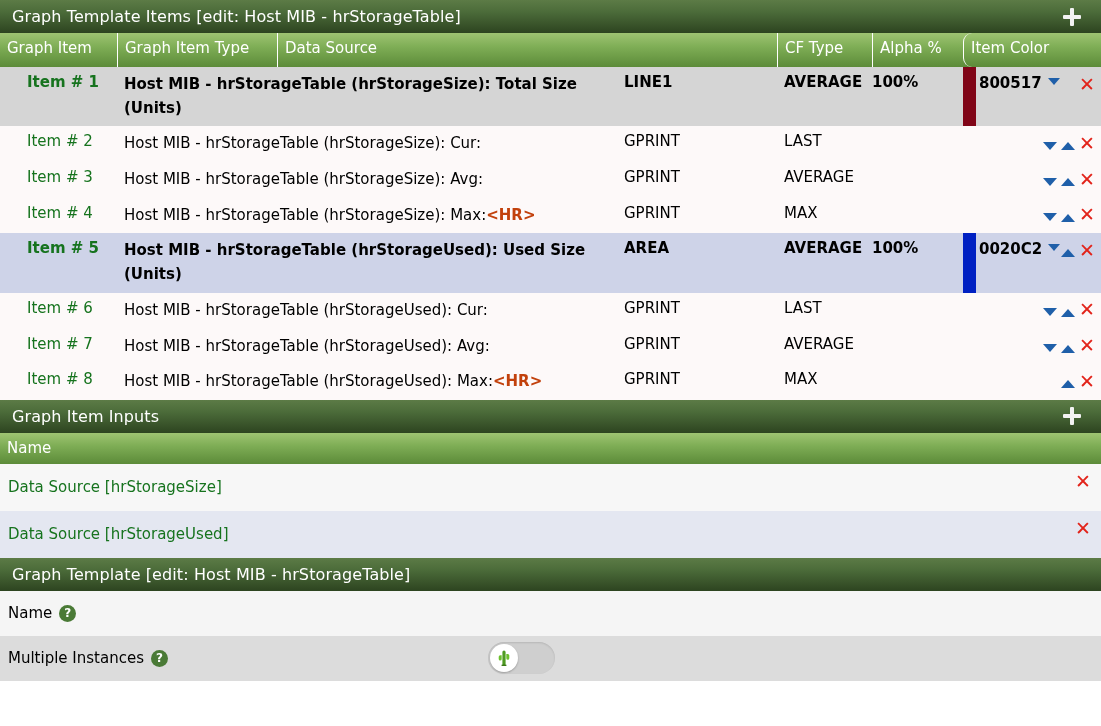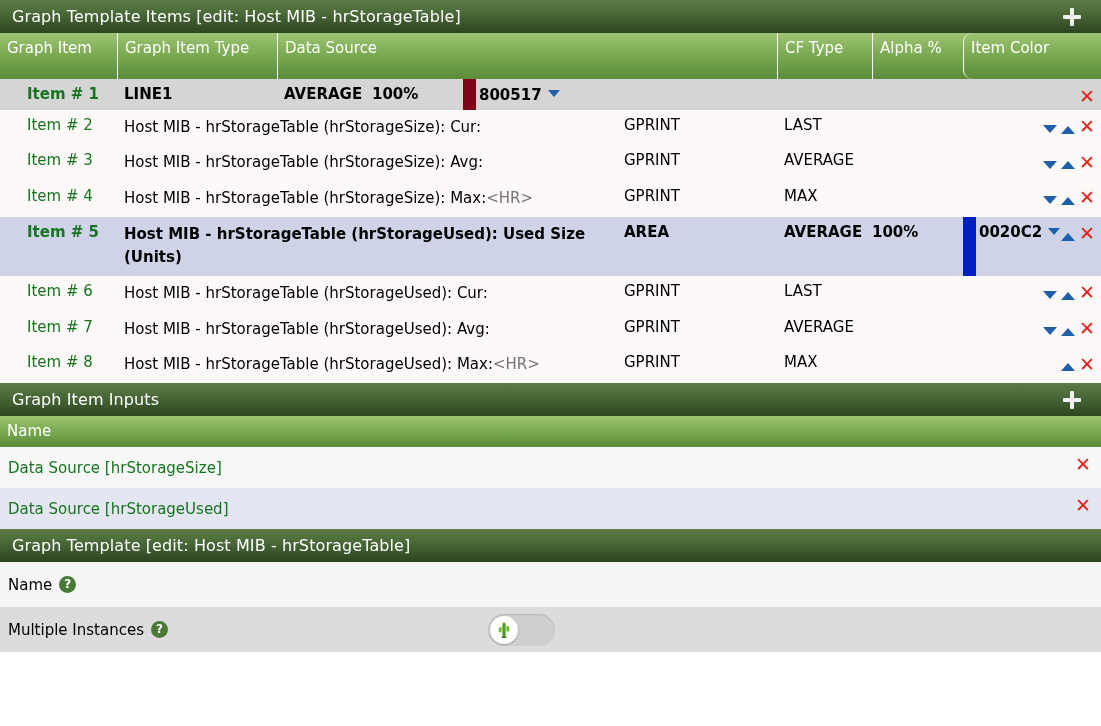--- a/index.html
+++ b/index.html
@@ -64,21 +64,21 @@
   }
   .add-btn::after {
     top: 50%; left: 4px;
     height: 4px; width: 18px;
     margin-top: -2px;
   }
 
   
   .col-head {
     display: flex;
-    height: 46px;
+    height: 34px;
     background: linear-gradient(to bottom, #9ec472 0%, #7fae56 40%, #5c8b39 100%);
     color: #ffffff;
     font-size: 15px;
     box-sizing: border-box;
   }
   .col-head .ch {
     box-sizing: border-box;
     padding: 6px 0 0 7px;
     border-left: 1px solid #ffffff;
     white-space: nowrap;
@@ -104,21 +104,21 @@
   .item-link {
     color: #16731e;
     text-decoration: none;
     white-space: nowrap;
     cursor: pointer;
     margin-left: 20px;
   }
   .sel-gray .item-link, .sel-blue .item-link { font-weight: bold; }
 
   .ds-text { line-height: 1.58; word-wrap: break-word; }
-  .hr-tag { color: #737373; font-weight: normal; }
+  .hr-tag { color: #c2410c; font-weight: bold; }
 
   
   .c-item   { width: 117px; flex: 0 0 117px; }
   .c-ds     { width: 500px; flex: 0 0 500px; }
   .c-git    { width: 160px; flex: 0 0 160px; }
   .c-cf     { width: 95px;  flex: 0 0 95px; }
   .c-alpha  { width: 91px;  flex: 0 0 91px; }
   .c-color  { width: 138px; flex: 0 0 138px; position: relative; padding-left: 16px !important; }
 
   
@@ -177,21 +177,21 @@
     border-right: 6px solid transparent;
     border-top: 7px solid #1f5fa9;
     display: inline-block;
     margin: 0 3px 2px 6px;
     vertical-align: middle;
     cursor: pointer;
   }
 
   
   .input-row {
-    height: 41px;
+    height: 47px;
     display: flex;
     align-items: center;
     padding-left: 8px;
     box-sizing: border-box;
     position: relative;
   }
   .input-row.even { background: #f7f7f7; }
   .input-row.odd  { background: #e4e7f1; }
   .input-link {
     color: #16731e;
@@ -288,20 +288,21 @@
     <div class="ch c-git">Graph Item Type</div>
     <div class="ch c-ds">Data Source</div>
     <div class="ch c-cf">CF Type</div>
     <div class="ch c-alpha">Alpha %</div>
     <div class="ch c-color" style="padding-left:7px !important;border-radius:9px;">Item Color</div>
   </div>
 
   <div id="items-body">
       <div class="row sel-gray">
         <div class="cell c-item"><a class="item-link">Item # 1</a></div>
+        <div class="cell c-ds"><span class="ds-text">Host MIB - hrStorageTable (hrStorageSize): Total Size (Units)</span></div>
         <div class="cell c-git">LINE1</div>
         <div class="cell c-cf">AVERAGE</div>
         <div class="cell c-alpha" style="padding-left: 0px;">100%</div>
         <div class="cell c-color"><span class="swatch" style="background: rgb(128, 5, 23);"></span><span class="color-hex">800517</span><span class="dd-caret"></span></div>
         <div class="actions">
           <span class="ico xmark">✕</span>
         </div>
       </div>
       <div class="row alt0">
         <div class="cell c-item"><a class="item-link">Item # 2</a></div>

